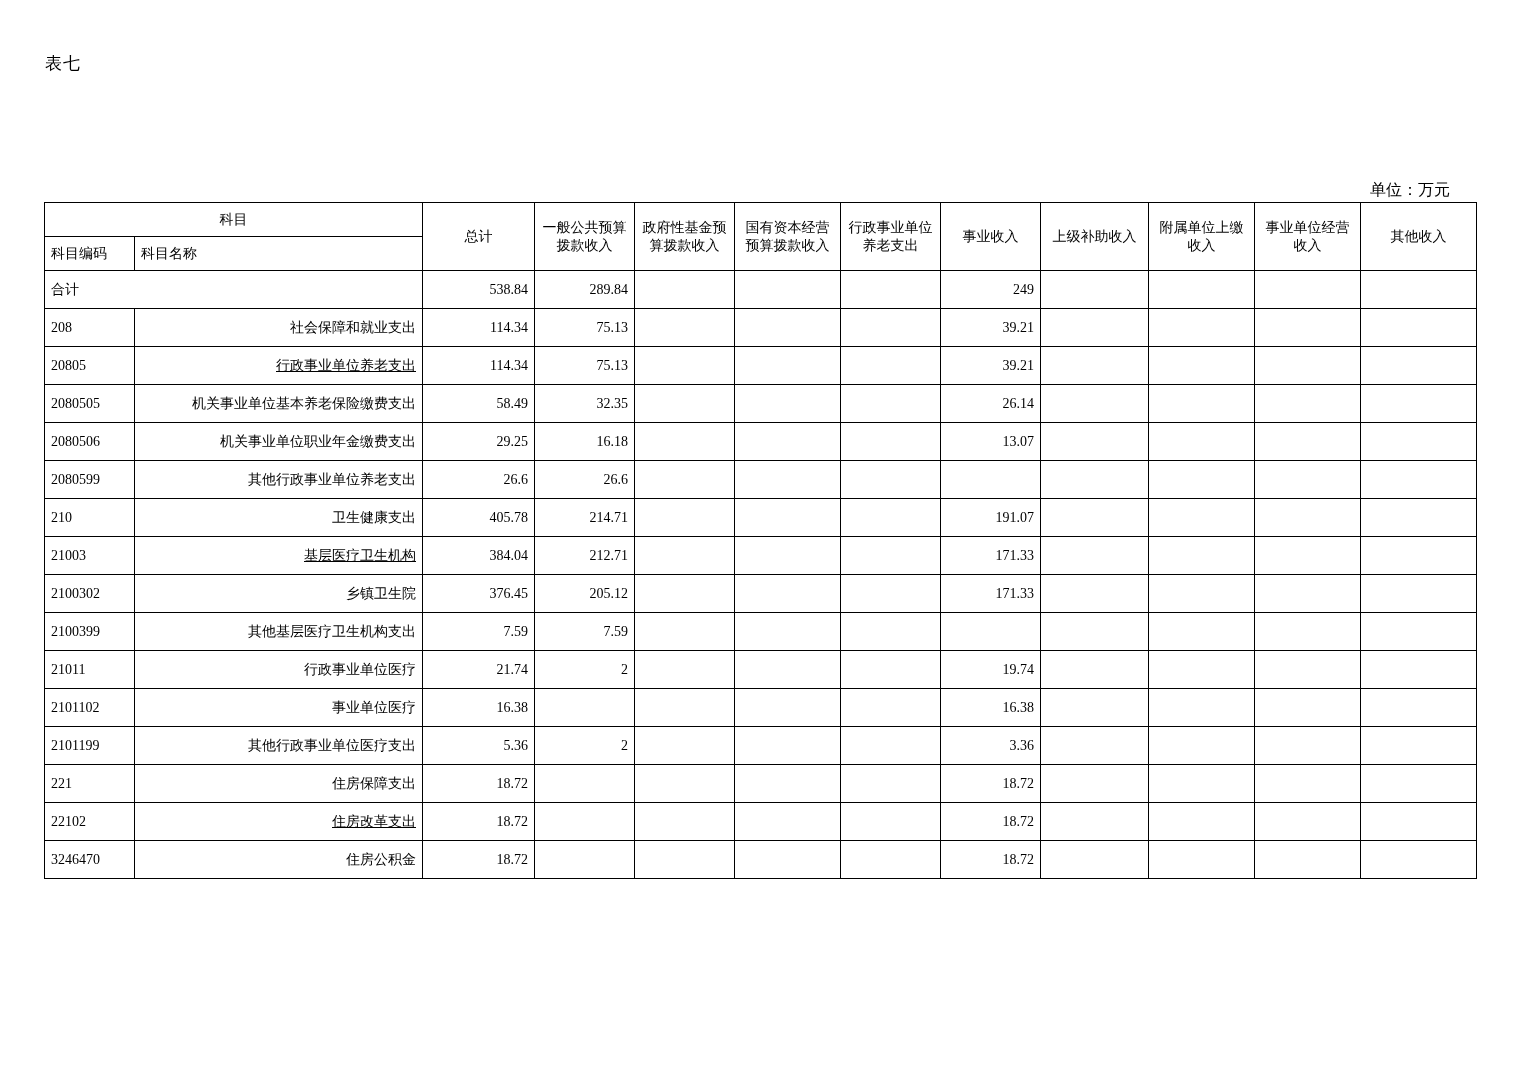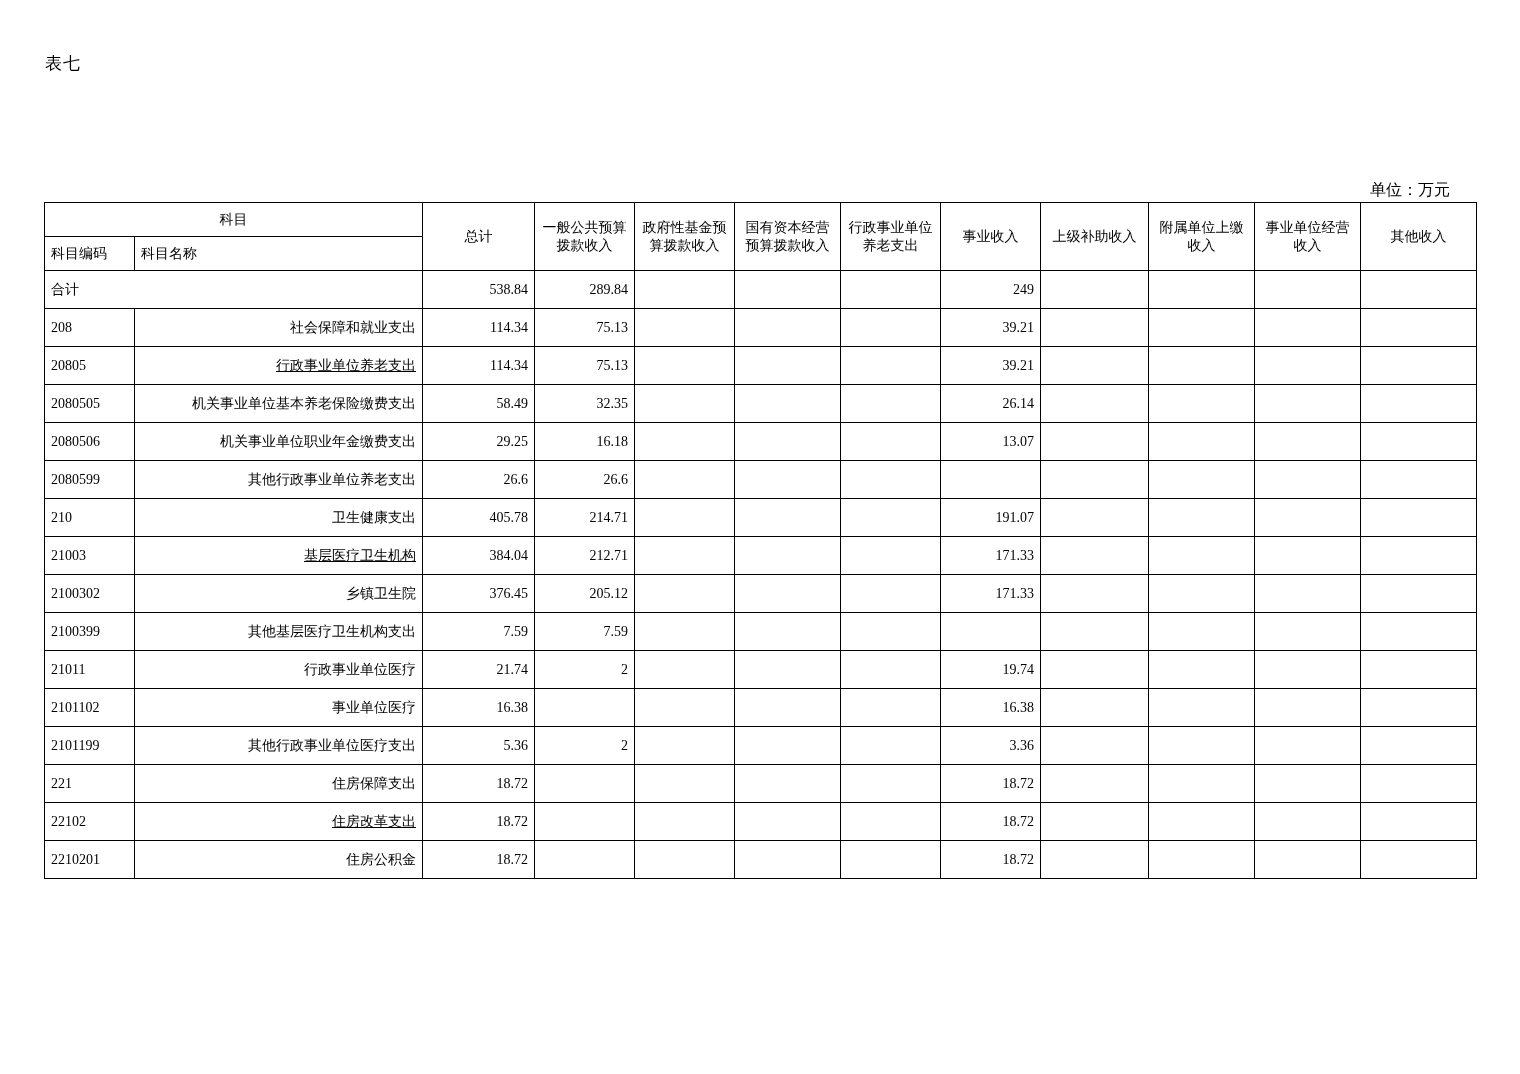--- a/index.html
+++ b/index.html
@@ -364,21 +364,21 @@
         <td class="num"></td>
         <td class="num"></td>
         <td class="num">18.72</td>
         <td class="num"></td>
         <td class="num"></td>
         <td class="num"></td>
         <td class="num"></td>
       </tr>
 
       <tr class="rowh">
-        <td class="c-code lv3">2210201</td>
+        <td class="c-code lv3">3246470</td>
         <td class="c-name nlv3">住房公积金</td>
         <td class="num">18.72</td>
         <td class="num"></td>
         <td class="num"></td>
         <td class="num"></td>
         <td class="num"></td>
         <td class="num">18.72</td>
         <td class="num"></td>
         <td class="num"></td>
         <td class="num"></td>

